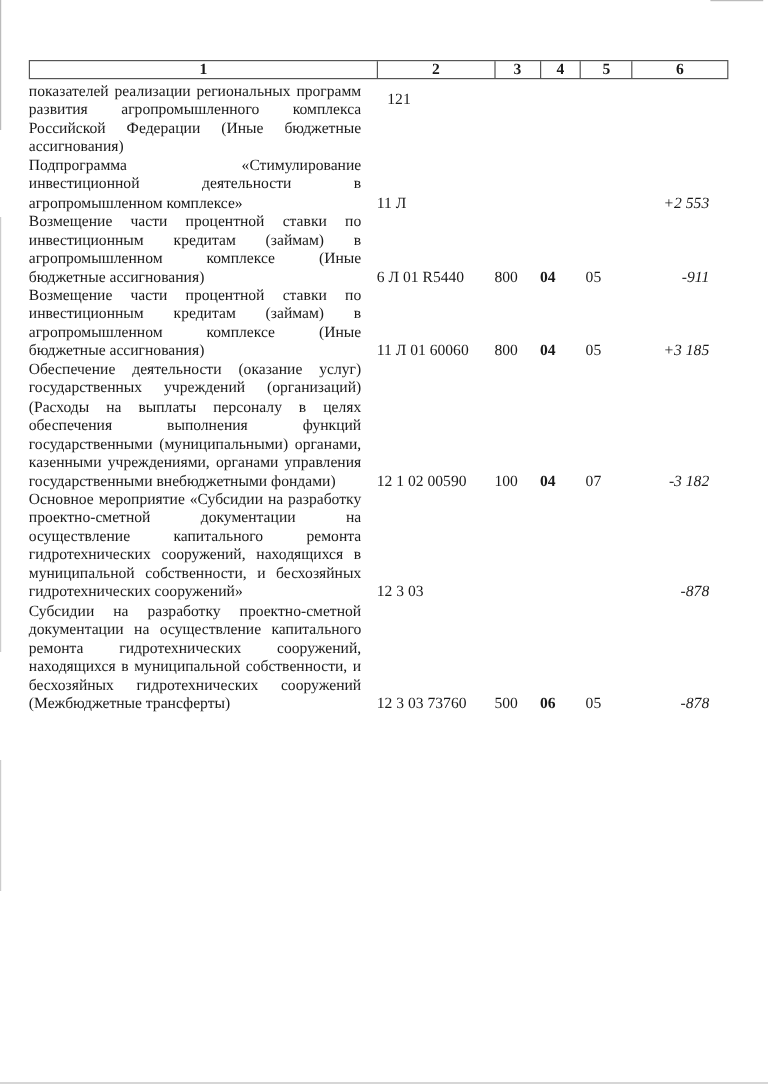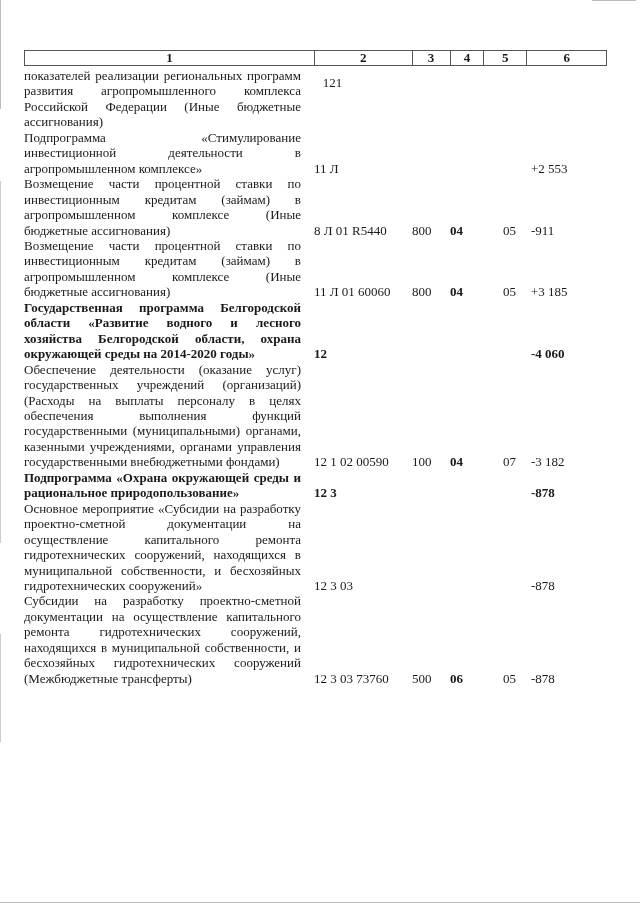--- a/index.html
+++ b/index.html
@@ -43,22 +43,22 @@
     border-collapse: collapse; font-size: 13px; line-height: 15.45px;
   }
   .body-table td { padding: 0; vertical-align: bottom; }
   .body-table td.desc {
     width: 277px; text-align: justify; text-align-last: left; vertical-align: top;
     hyphens: none;
   }
   .body-table td.code { width: 98px; padding-left: 13px; white-space: nowrap; }
   .body-table td.v3 { width: 36px; white-space: nowrap; }
   .body-table td.v4 { width: 34px; white-space: nowrap; padding-left: 2px; font-weight: bold; }
-  .body-table td.v5 { width: 43px; white-space: nowrap; padding-left: 4px; text-align: center; }
-  .body-table td.v6 { width: 60px; text-align: left; white-space: nowrap; }
+  .body-table td.v5 { width: 43px; white-space: nowrap; padding-left: 4px; }
+  .body-table td.v6 { width: 60px; text-align: right; white-space: nowrap; font-style: italic; }
   .bold td { font-weight: bold; }
 </style>
 </head>
 <body>
 
 <div class="scan-left"></div>
 <div class="scan-top"></div>
 <div class="scan-bottom"></div>
 
 <div class="page-number">121</div>
@@ -85,57 +85,41 @@
       <tr>
         <td class="desc">Подпрограмма «Стимулирование инвестиционной деятельности в агропромышленном комплексе»</td>
         <td class="code">11 Л</td>
         <td class="v3"></td>
         <td class="v4"></td>
         <td class="v5"></td>
         <td class="v6">+2 553</td>
       </tr>
       <tr>
         <td class="desc">Возмещение части процентной ставки по инвестиционным кредитам (займам) в агропромышленном комплексе (Иные бюджетные ассигнования)</td>
-        <td class="code">8 Л 01 R5440</td>
+        <td class="code">6 Л 01 R5440</td>
         <td class="v3">800</td>
         <td class="v4">04</td>
         <td class="v5">05</td>
         <td class="v6">-911</td>
       </tr>
       <tr>
         <td class="desc">Возмещение части процентной ставки по инвестиционным кредитам (займам) в агропромышленном комплексе (Иные бюджетные ассигнования)</td>
         <td class="code">11 Л 01 60060</td>
         <td class="v3">800</td>
         <td class="v4">04</td>
         <td class="v5">05</td>
         <td class="v6">+3 185</td>
       </tr>
-      <tr class="bold">
-        <td class="desc">Государственная программа Белгородской области «Развитие водного и лесного хозяйства Белгородской области, охрана окружающей среды на 2014-2020 годы»</td>
-        <td class="code">12</td>
-        <td class="v3"></td>
-        <td class="v4"></td>
-        <td class="v5"></td>
-        <td class="v6">-4 060</td>
-      </tr>
       <tr>
         <td class="desc">Обеспечение деятельности (оказание услуг) государственных учреждений (организаций) (Расходы на выплаты персоналу в целях обеспечения выполнения функций государственными (муниципальными) органами, казенными учреждениями, органами управления государственными внебюджетными фондами)</td>
         <td class="code">12 1 02 00590</td>
         <td class="v3">100</td>
         <td class="v4">04</td>
         <td class="v5">07</td>
         <td class="v6">-3 182</td>
-      </tr>
-      <tr class="bold">
-        <td class="desc">Подпрограмма «Охрана окружающей среды и рациональное природопользование»</td>
-        <td class="code">12 3</td>
-        <td class="v3"></td>
-        <td class="v4"></td>
-        <td class="v5"></td>
-        <td class="v6">-878</td>
       </tr>
       <tr>
         <td class="desc">Основное мероприятие «Субсидии на разработку проектно-сметной документации на осуществление капитального ремонта гидротехнических сооружений, находящихся в муниципальной собственности, и бесхозяйных гидротехнических сооружений»</td>
         <td class="code">12 3 03</td>
         <td class="v3"></td>
         <td class="v4"></td>
         <td class="v5"></td>
         <td class="v6">-878</td>
       </tr>
       <tr>

